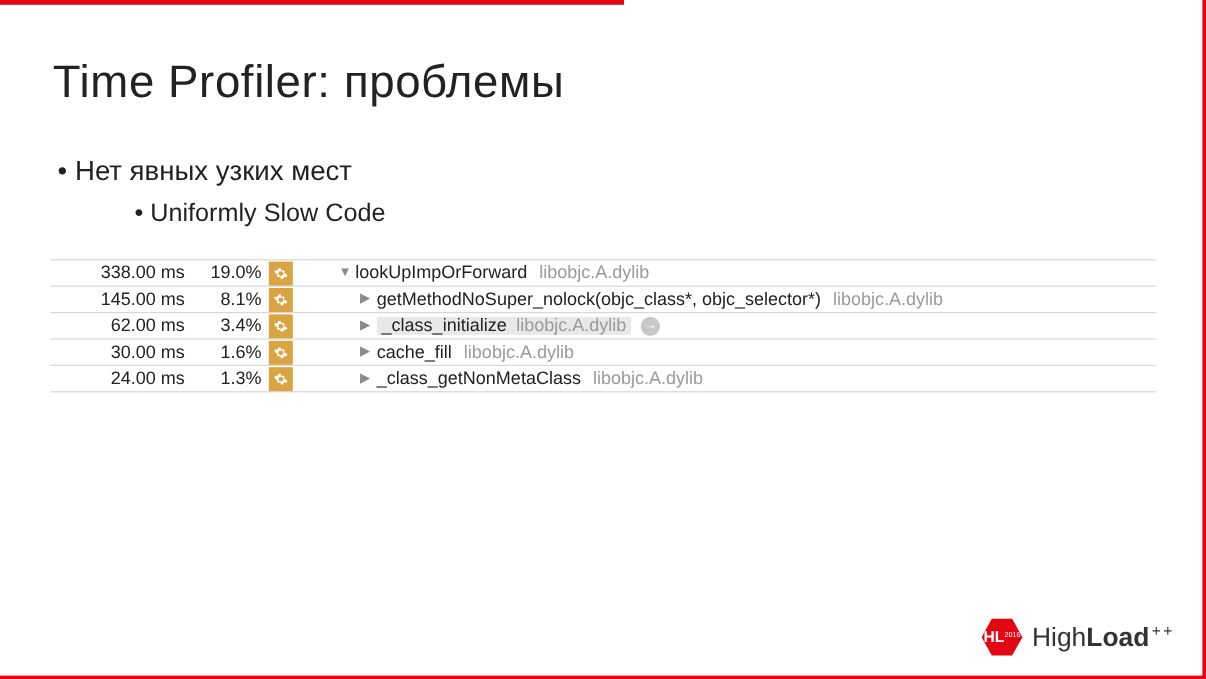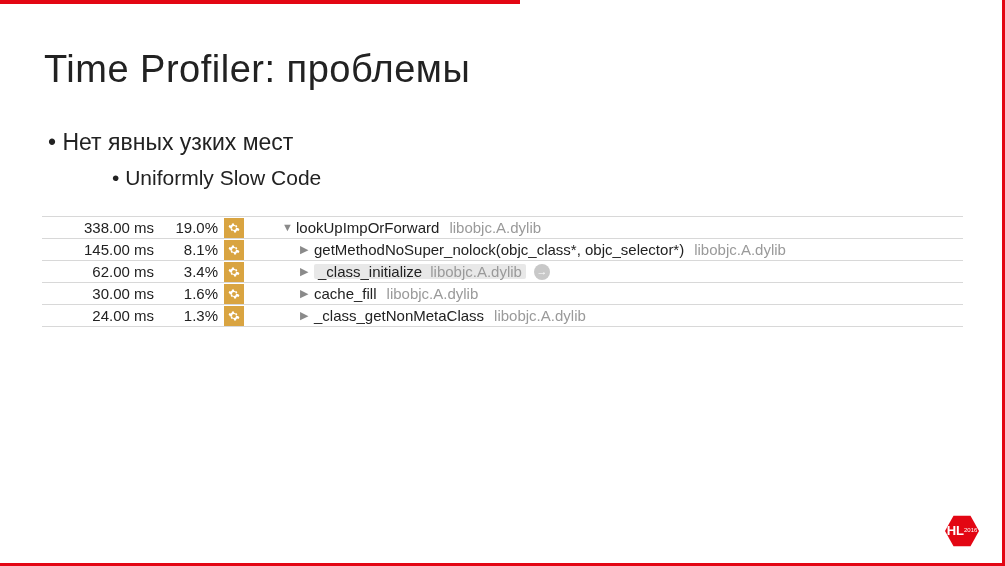--- a/index.html
+++ b/index.html
@@ -220,13 +220,16 @@
         </div>
       </div>
     </div>
 </div>
 
 <div class="logo">
   <div class="hex">
     <span>HL</span>
     <span class="hex-year">2016</span>
   </div>
+  <div>
+    <span class="brand-thin">High</span><span class="brand-bold">Load</span><span class="plusplus">++</span>
+  </div>
 </div>
 
 </body></html>

